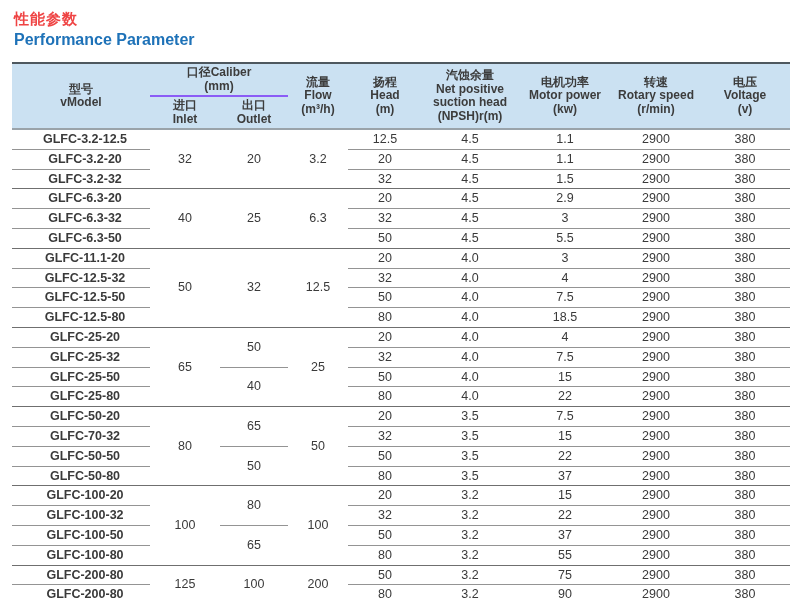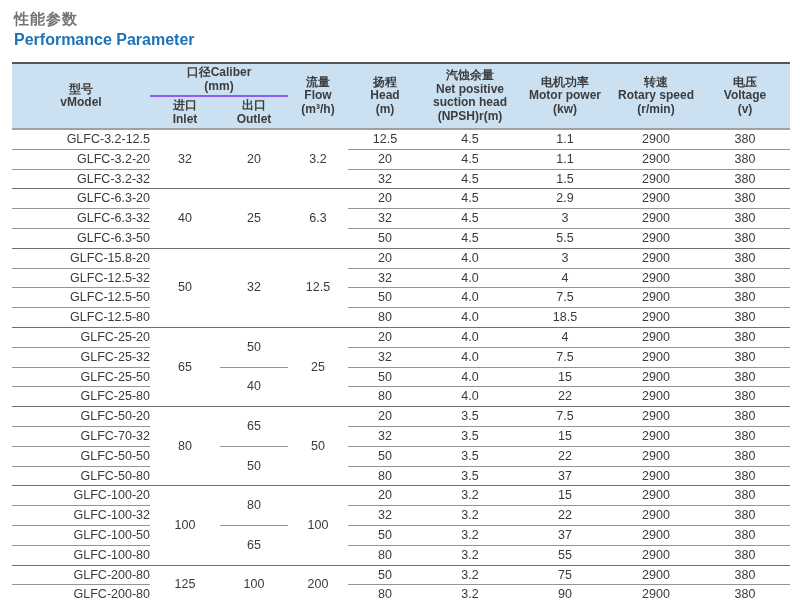--- a/index.html
+++ b/index.html
@@ -5,21 +5,21 @@
   html,body { margin:0; padding:0; }
   body {
     width:800px; height:602px;
     background:#ffffff;
     font-family:"Liberation Sans", sans-serif;
     position:relative;
     overflow:hidden;
   }
   .title-zh {
     position:absolute; left:14px; top:10px;
-    font-size:15px; font-weight:bold; color:#737373;
+    font-size:15px; font-weight:bold; color:#ef4444;
     letter-spacing:1px;
   }
   .title-en {
     position:absolute; left:14px; top:31px;
     font-size:16px; font-weight:bold; color:#1e72b8;
   }
   table.spec {
     position:absolute; left:12px; top:62px;
     width:778px;
     border-collapse:collapse;
@@ -42,21 +42,21 @@
   thead tr.hrow2 { height:28px; }
   th.caliber { border-bottom:2px solid #8b5cf6; }
   tbody td {
     height:18.8px; line-height:18.8px; padding:0;
     font-size:12.5px; color:#3a3a3a;
     text-align:center; vertical-align:middle;
     border-bottom:1px solid #949494;
     background:#ffffff;
     white-space:nowrap; overflow:hidden;
   }
-  tbody td.model { text-align:right; padding-left:8px; }
+  tbody td.model { text-align:center; padding-left:8px;font-weight:bold; }
   tbody td.gend { border-bottom-color:#6f6f6f; }
 </style>
 </head>
 <body>
 
 <div class="title-zh">性能参数</div>
 <div class="title-en">Performance Parameter</div>
 
 <table class="spec">
   <colgroup>
@@ -172,21 +172,21 @@
       </tr>
       <tr>
         <td class="model gend">GLFC-6.3-50</td>
         <td class="head gend">50</td>
         <td class="npsh gend">4.5</td>
         <td class="power gend">5.5</td>
         <td class="speed gend">2900</td>
         <td class="voltage gend">380</td>
       </tr>
       <tr>
-        <td class="model">GLFC-15.8-20</td>
+        <td class="model">GLFC-11.1-20</td>
         <td class="inlet gend" rowspan="4">50</td>
         <td class="outlet gend" rowspan="4">32</td>
         <td class="flow gend" rowspan="4">12.5</td>
         <td class="head">20</td>
         <td class="npsh">4.0</td>
         <td class="power">3</td>
         <td class="speed">2900</td>
         <td class="voltage">380</td>
       </tr>
       <tr>

